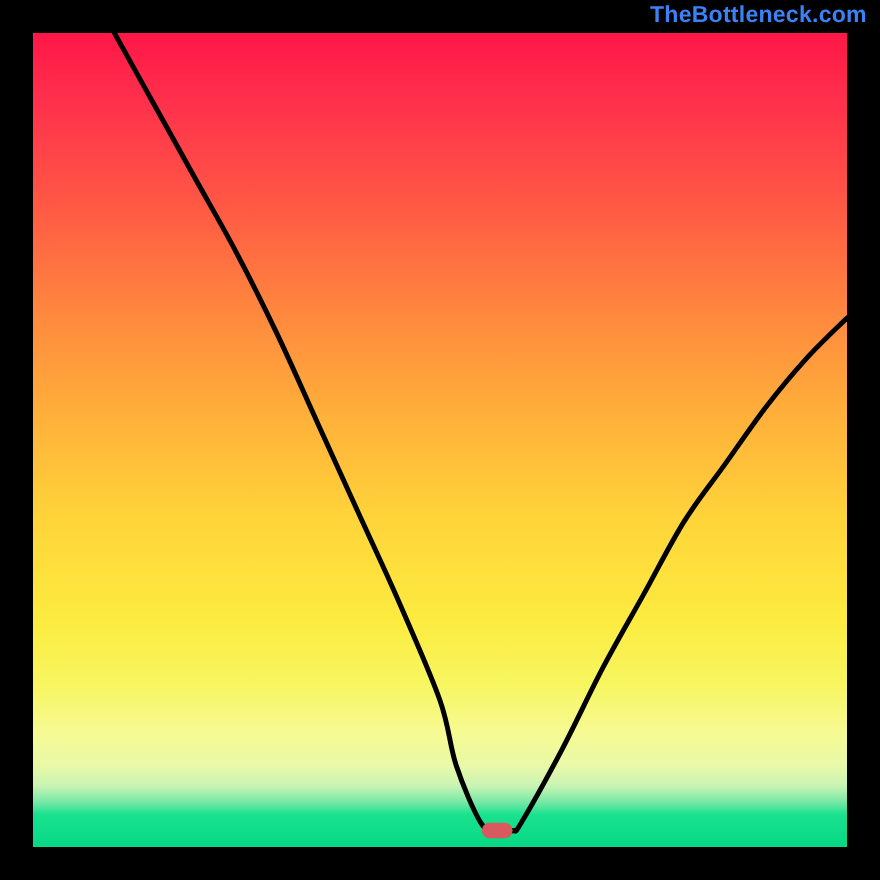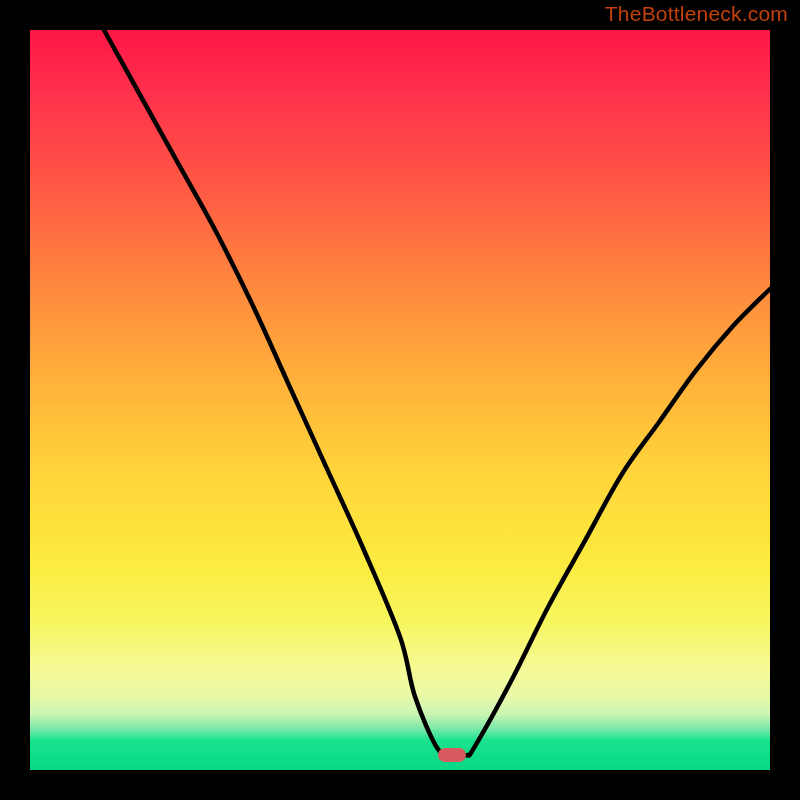--- a/index.html
+++ b/index.html
@@ -8,23 +8,23 @@
     width: 800px;
     height: 800px;
     background: #000;
     overflow: hidden;
     font-family: Arial, Helvetica, sans-serif;
   }
   .attribution {
     position: absolute;
     top: 2px;
     right: 12px;
-    color: #c2410c;
+    color: #3b82f6;
     font-size: 21px;
-    font-weight: 400;
+    font-weight: 700;
     letter-spacing: 0.2px;
     z-index: 5;
   }
   .frame {
     position: absolute;
     left: 30px;
     top: 30px;
     width: 740px;
     height: 740px;
     background: linear-gradient(

